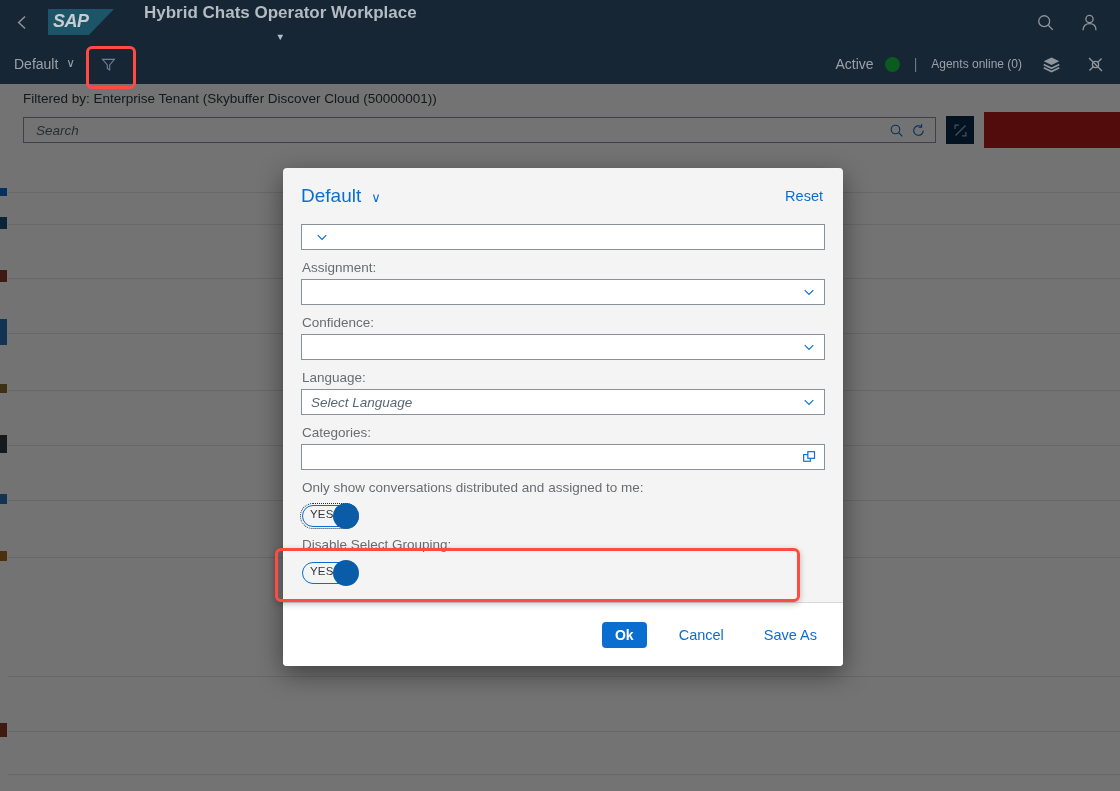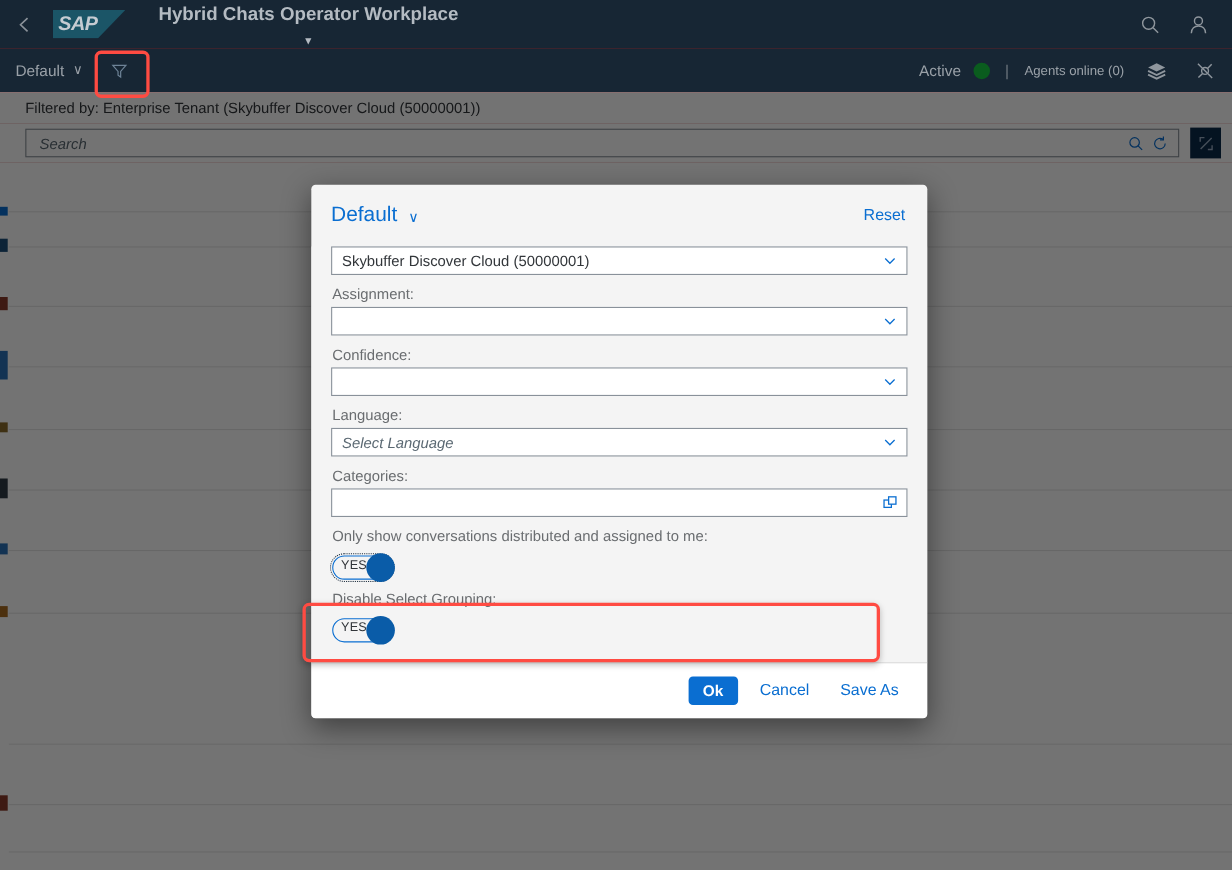--- a/index.html
+++ b/index.html
@@ -156,21 +156,21 @@
     padding-left: 23px;
     display: flex;
     align-items: center;
     font-size: 13.5px;
     color: #32363a;
   }
 
   .search-row {
     position: absolute;
     left: 0; top: 112px;
-    width: 1120px;
+    width: 984px;
     height: 36px;
     background: #ffffff;
     display: flex;
     align-items: center;
     box-sizing: border-box;
     padding: 0 10px 0 23px;
   }
   .search-box {
     flex: 1 1 auto;
     height: 26px;
@@ -362,29 +362,29 @@
     width: 525px; height: 54px;
     border: 3px solid #ff4b42;
     border-radius: 6px;
     box-sizing: border-box;
     z-index: 25;
     pointer-events: none;
     box-shadow: 0 2px 6px rgba(0,0,0,0.25);
   }
 
   .dlg-footer {
-    height: 51px;
+    height: 64px;
     background: #ffffff;
     border-top: 1px solid #d9d9d9;
     display: flex;
     align-items: center;
     justify-content: flex-end;
     padding-right: 18px;
     box-sizing: border-box;
-    gap: 12px;
+    gap: 24px;
   }
   .btn-primary {
     background: #0a6ed1;
     color: #ffffff;
     font-size: 14px;
     font-weight: bold;
     border: none;
     border-radius: 4px;
     padding: 5px 13px;
     font-family: "Liberation Sans", sans-serif;
@@ -551,21 +551,20 @@
         <span class="caret">∨</span>
       </div>
       <div class="dlg-hdr-spacer"></div>
       <div class="dlg-reset">Reset</div>
     </div>
 
     <div class="dlg-body">
 
       <div class="field">
         <div class="field-input">
-          <div class="fi-val">Skybuffer Discover Cloud (50000001)</div>
           <div class="fi-icon">
             <svg width="14" height="14" viewBox="0 0 18 18">
               <path d="M3.5 6.5 L9 12 L14.5 6.5" fill="none" stroke="currentColor" stroke-width="1.5"></path>
             </svg>
           </div>
         </div>
       </div>
 
       <div class="field">
         <div class="field-label">Assignment:</div>

